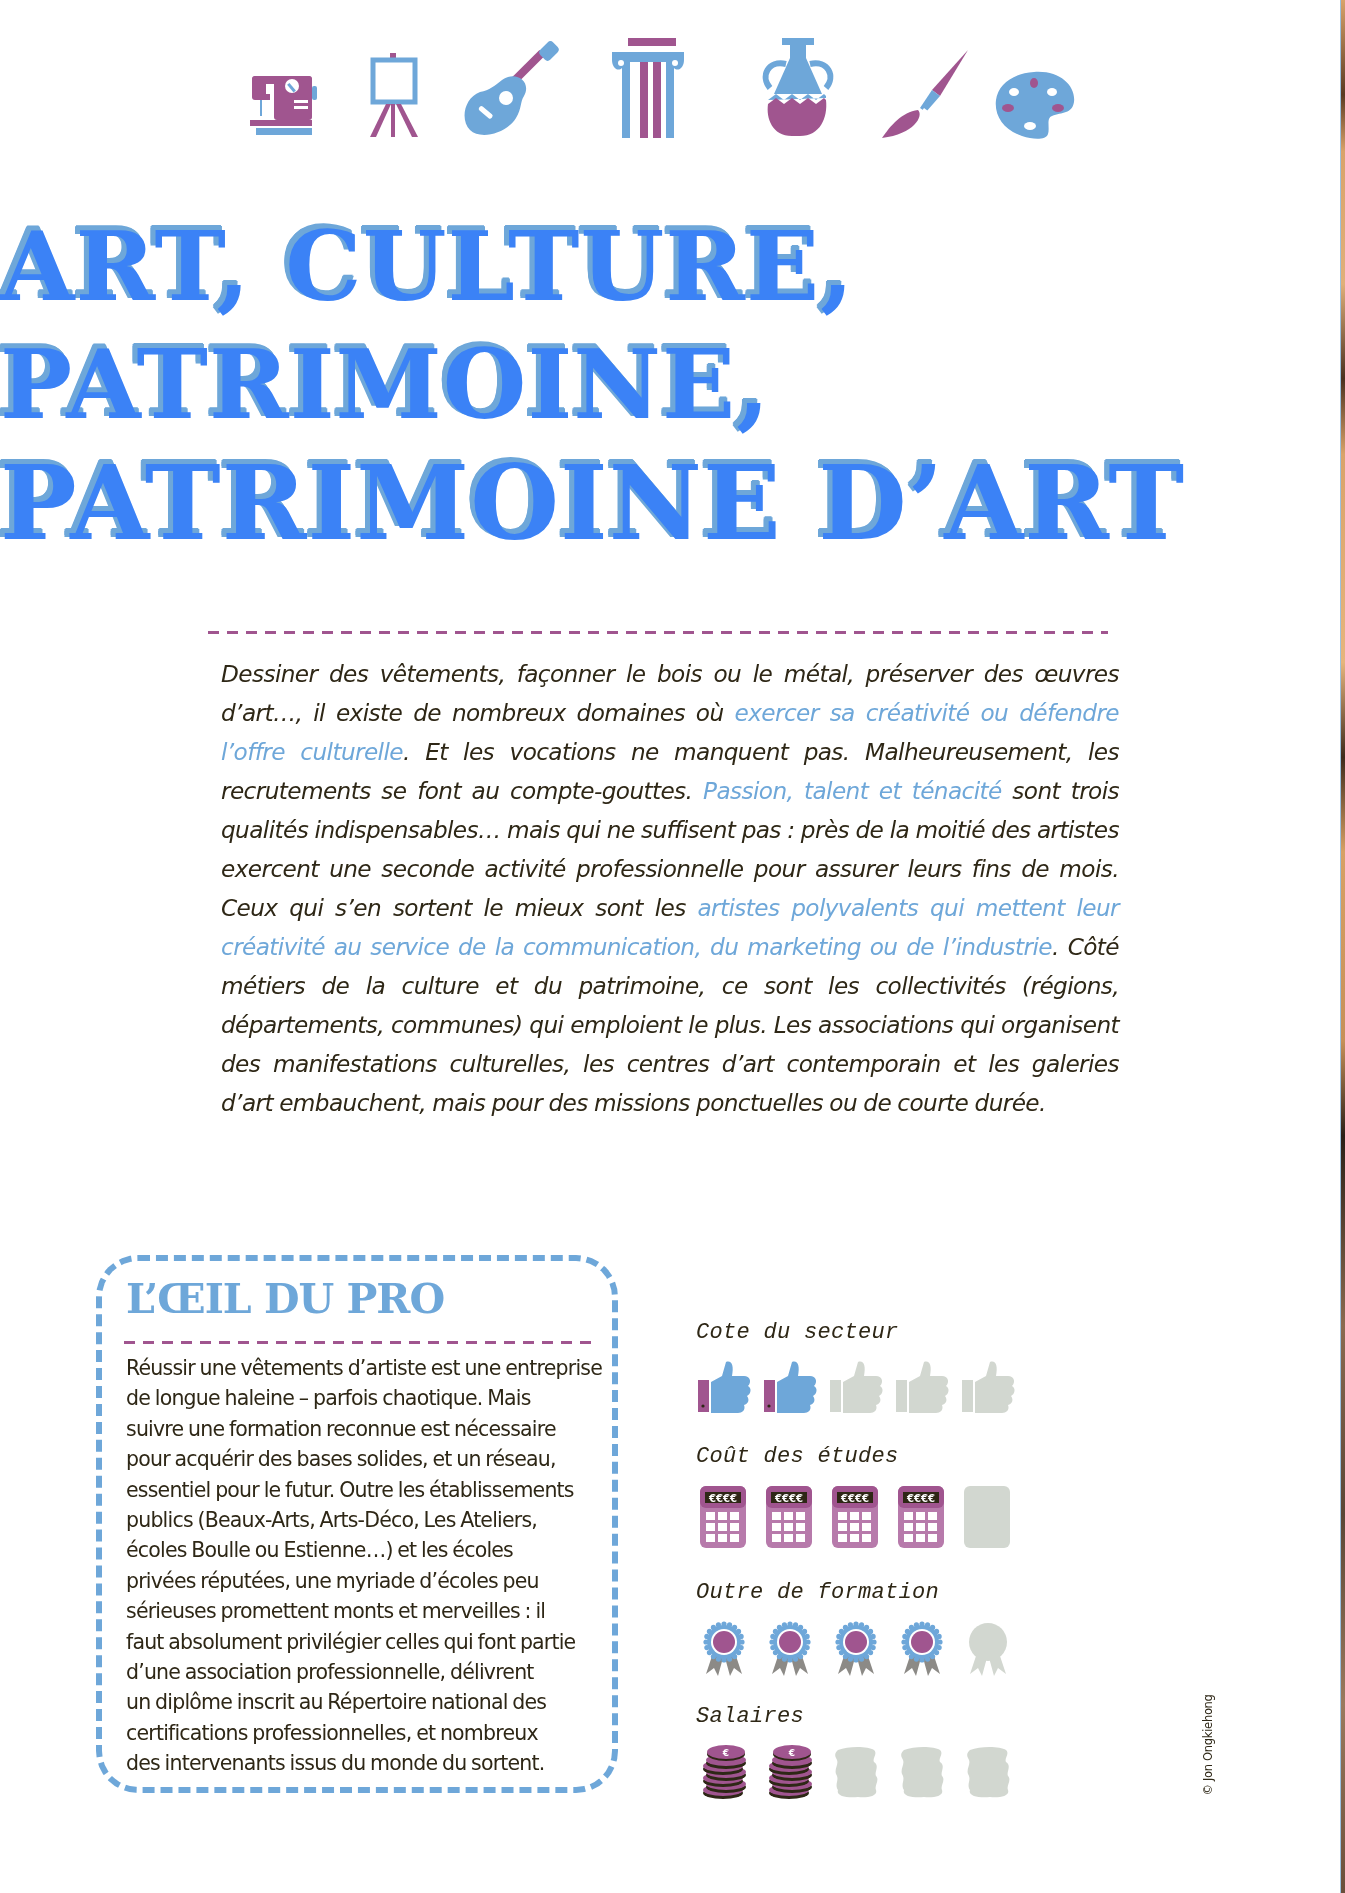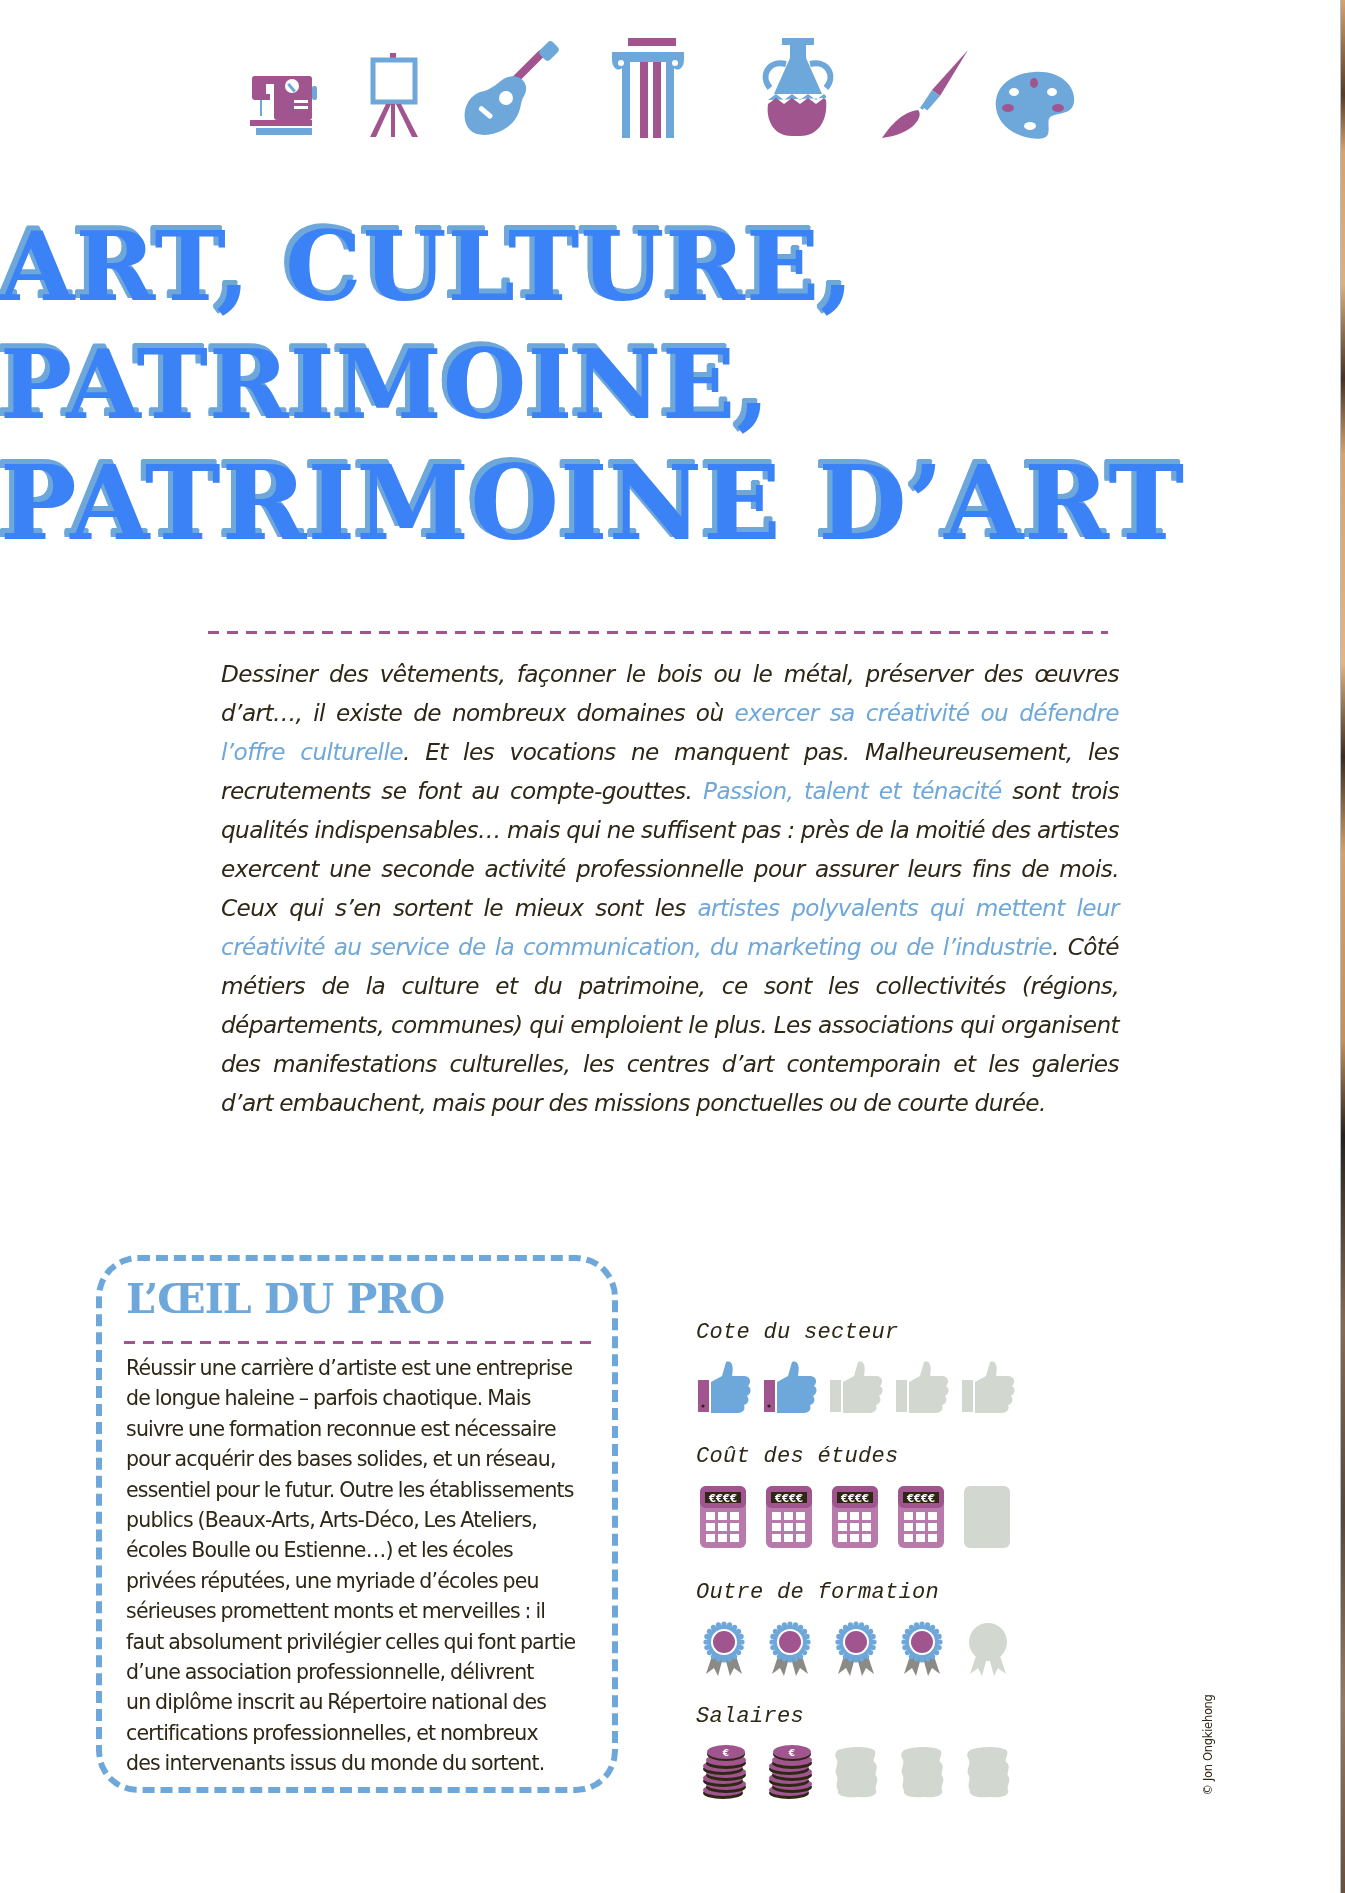--- a/index.html
+++ b/index.html
@@ -161,21 +161,21 @@
 </h1>
 
 <div class="divider-purple"></div>
 
 <p class="intro"><span>Dessiner des vêtements, façonner le bois ou le métal, préserver des œuvres d’art…, il existe de nombreux domaines où </span><span class="hl">exercer sa créativité ou défendre l’offre culturelle</span><span>. Et les vocations ne manquent pas. Malheureusement, les recrutements se font au compte-gouttes. </span><span class="hl">Passion, talent et ténacité</span><span> sont trois qualités indispensables… mais qui ne suffisent pas : près de la moitié des artistes exercent une seconde activité professionnelle pour assurer leurs fins de mois. Ceux qui s’en sortent le mieux sont les </span><span class="hl">artistes polyvalents qui mettent leur créativité au service de la communication, du marketing ou de l’industrie</span><span>. Côté métiers de la culture et du patrimoine, ce sont les collectivités (régions, départements, communes) qui emploient le plus. Les associations qui organisent des manifestations culturelles, les centres d’art contemporain et les galeries d’art embauchent, mais pour des missions ponctuelles ou de courte durée.</span></p>
 
 <div class="pro-box">
   <div class="pro-title">L’ŒIL DU PRO</div>
   <div class="pro-divider"></div>
   <div class="pro-text">
-    <span>Réussir une carrière d’artiste est une entreprise</span>
+    <span>Réussir une vêtements d’artiste est une entreprise</span>
     <span>de longue haleine –   parfois chaotique. Mais</span>
     <span>suivre une formation reconnue est nécessaire</span>
     <span>pour acquérir des bases solides, et un réseau,</span>
     <span>essentiel pour le futur. Outre les établissements</span>
     <span>publics (Beaux-Arts, Arts-Déco, Les Ateliers,</span>
     <span>écoles Boulle ou Estienne…) et les écoles</span>
     <span>privées réputées, une myriade d’écoles peu</span>
     <span>sérieuses promettent monts et merveilles : il</span>
     <span>faut absolument privilégier celles qui font partie</span>
     <span>d’une association professionnelle, délivrent</span>

